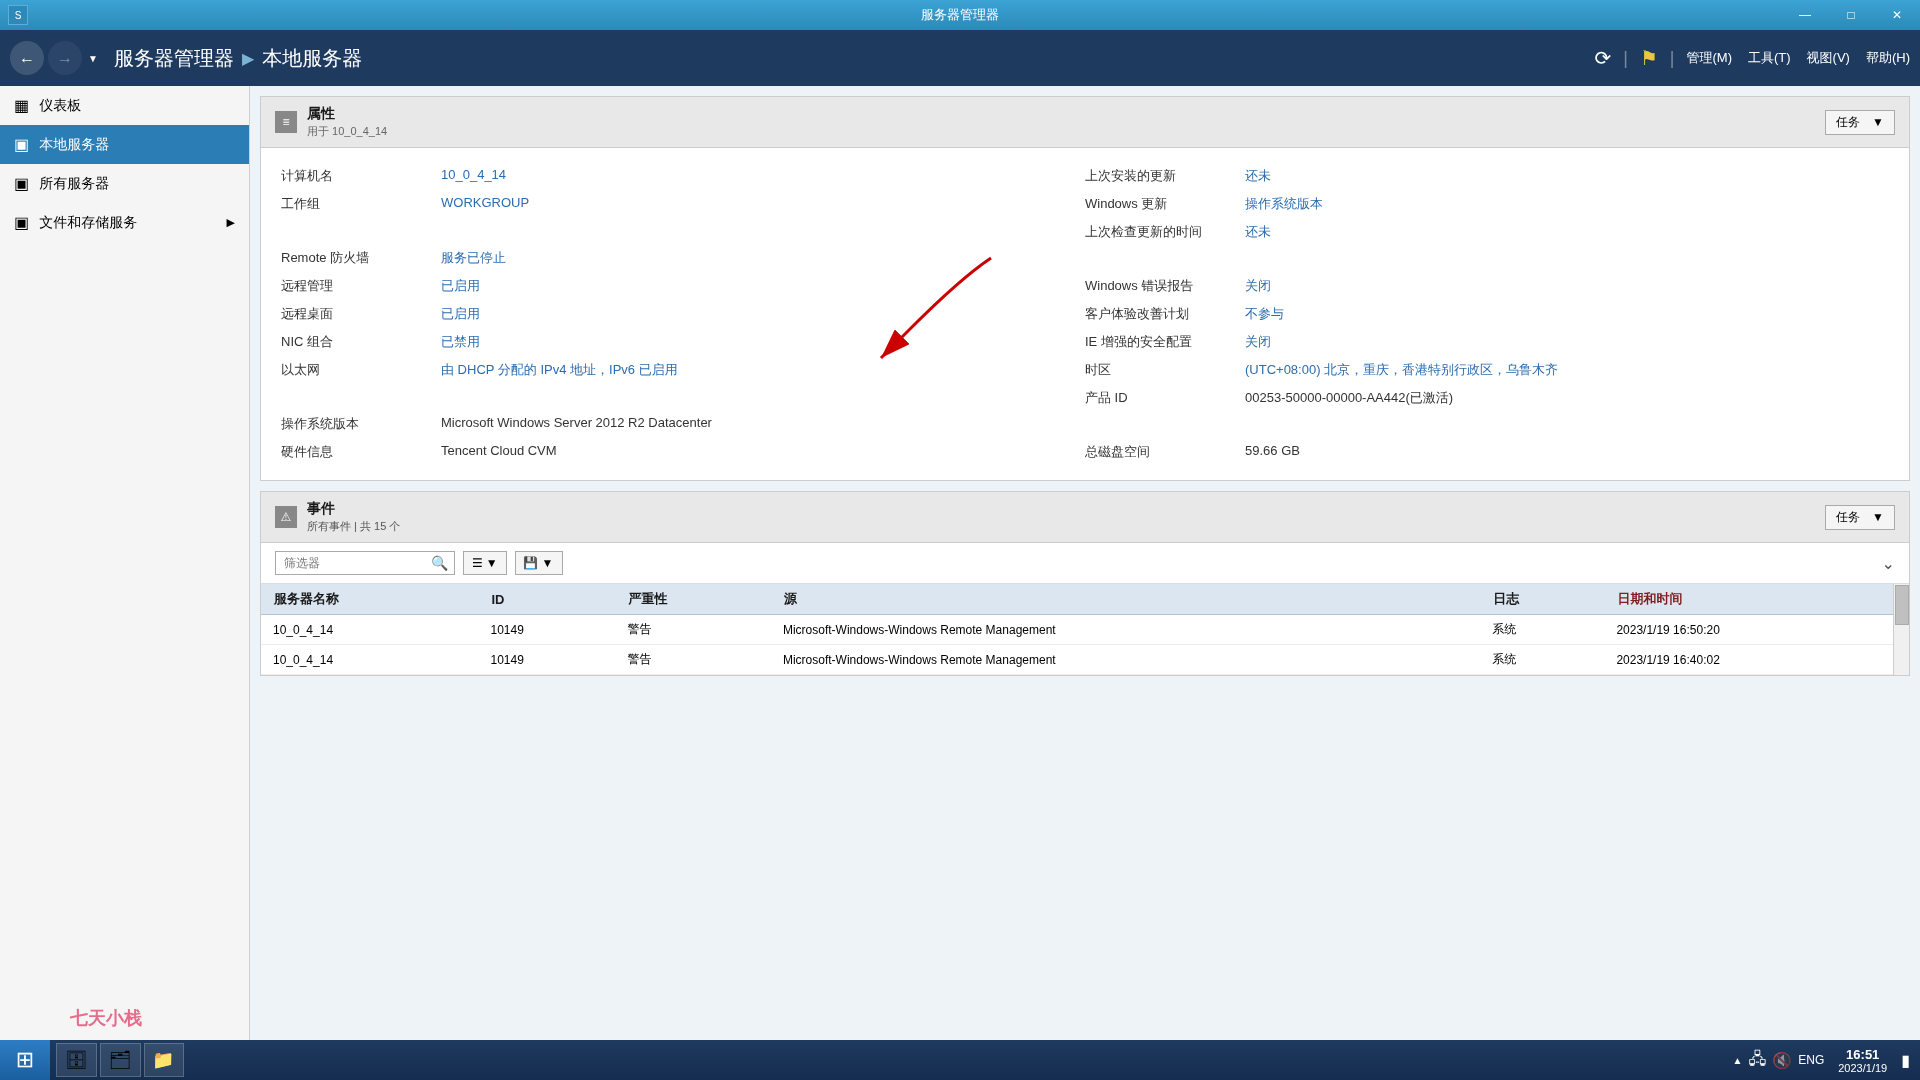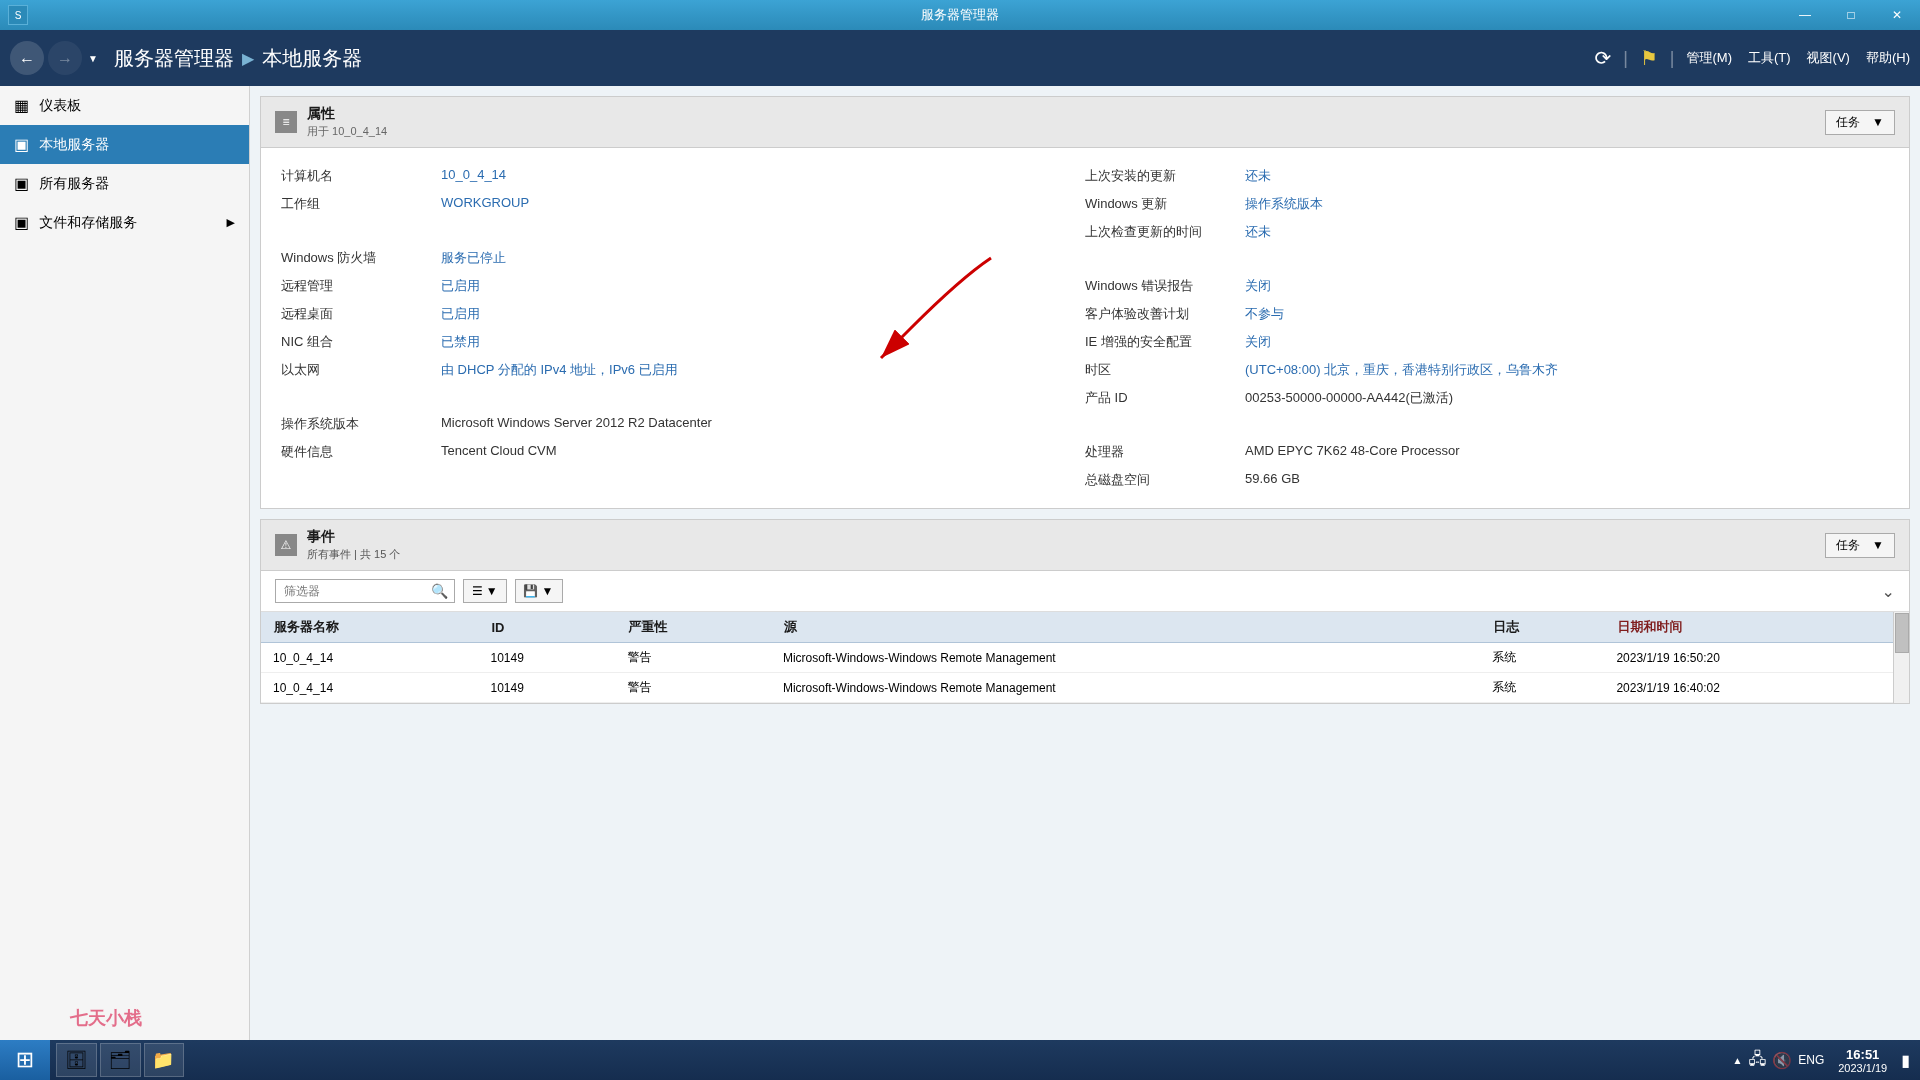--- a/index.html
+++ b/index.html
@@ -196,21 +196,21 @@
             <div class="prop-row">
               <span class="prop-label">计算机名</span>
               <span class="prop-value">10_0_4_14</span>
             </div>
             <div class="prop-row">
               <span class="prop-label">工作组</span>
               <span class="prop-value">WORKGROUP</span>
             </div>
             <div class="prop-row" style="height:18px;"></div>
             <div class="prop-row">
-              <span class="prop-label">Windows 防火墙</span>
+              <span class="prop-label">Remote 防火墙</span>
               <span class="prop-value">服务已停止</span>
             </div>
             <div class="prop-row">
               <span class="prop-label">远程管理</span>
               <span class="prop-value">已启用</span>
             </div>
             <div class="prop-row">
               <span class="prop-label">远程桌面</span>
               <span class="prop-value">已启用</span>
             </div>
@@ -261,24 +261,20 @@
             </div>
             <div class="prop-row">
               <span class="prop-label">时区</span>
               <span class="prop-value">(UTC+08:00) 北京，重庆，香港特别行政区，乌鲁木齐</span>
             </div>
             <div class="prop-row">
               <span class="prop-label">产品 ID</span>
               <span class="prop-value static">00253-50000-00000-AA442(已激活)</span>
             </div>
             <div class="prop-row" style="height:26px;"></div>
-            <div class="prop-row">
-              <span class="prop-label">处理器</span>
-              <span class="prop-value static">AMD EPYC 7K62 48-Core Processor</span>
-            </div>
             <div class="prop-row">
               <span class="prop-label">总磁盘空间</span>
               <span class="prop-value static">59.66 GB</span>
             </div>
           </div>
         </div>
       </div>
     </div>
 
     <div class="panel">

